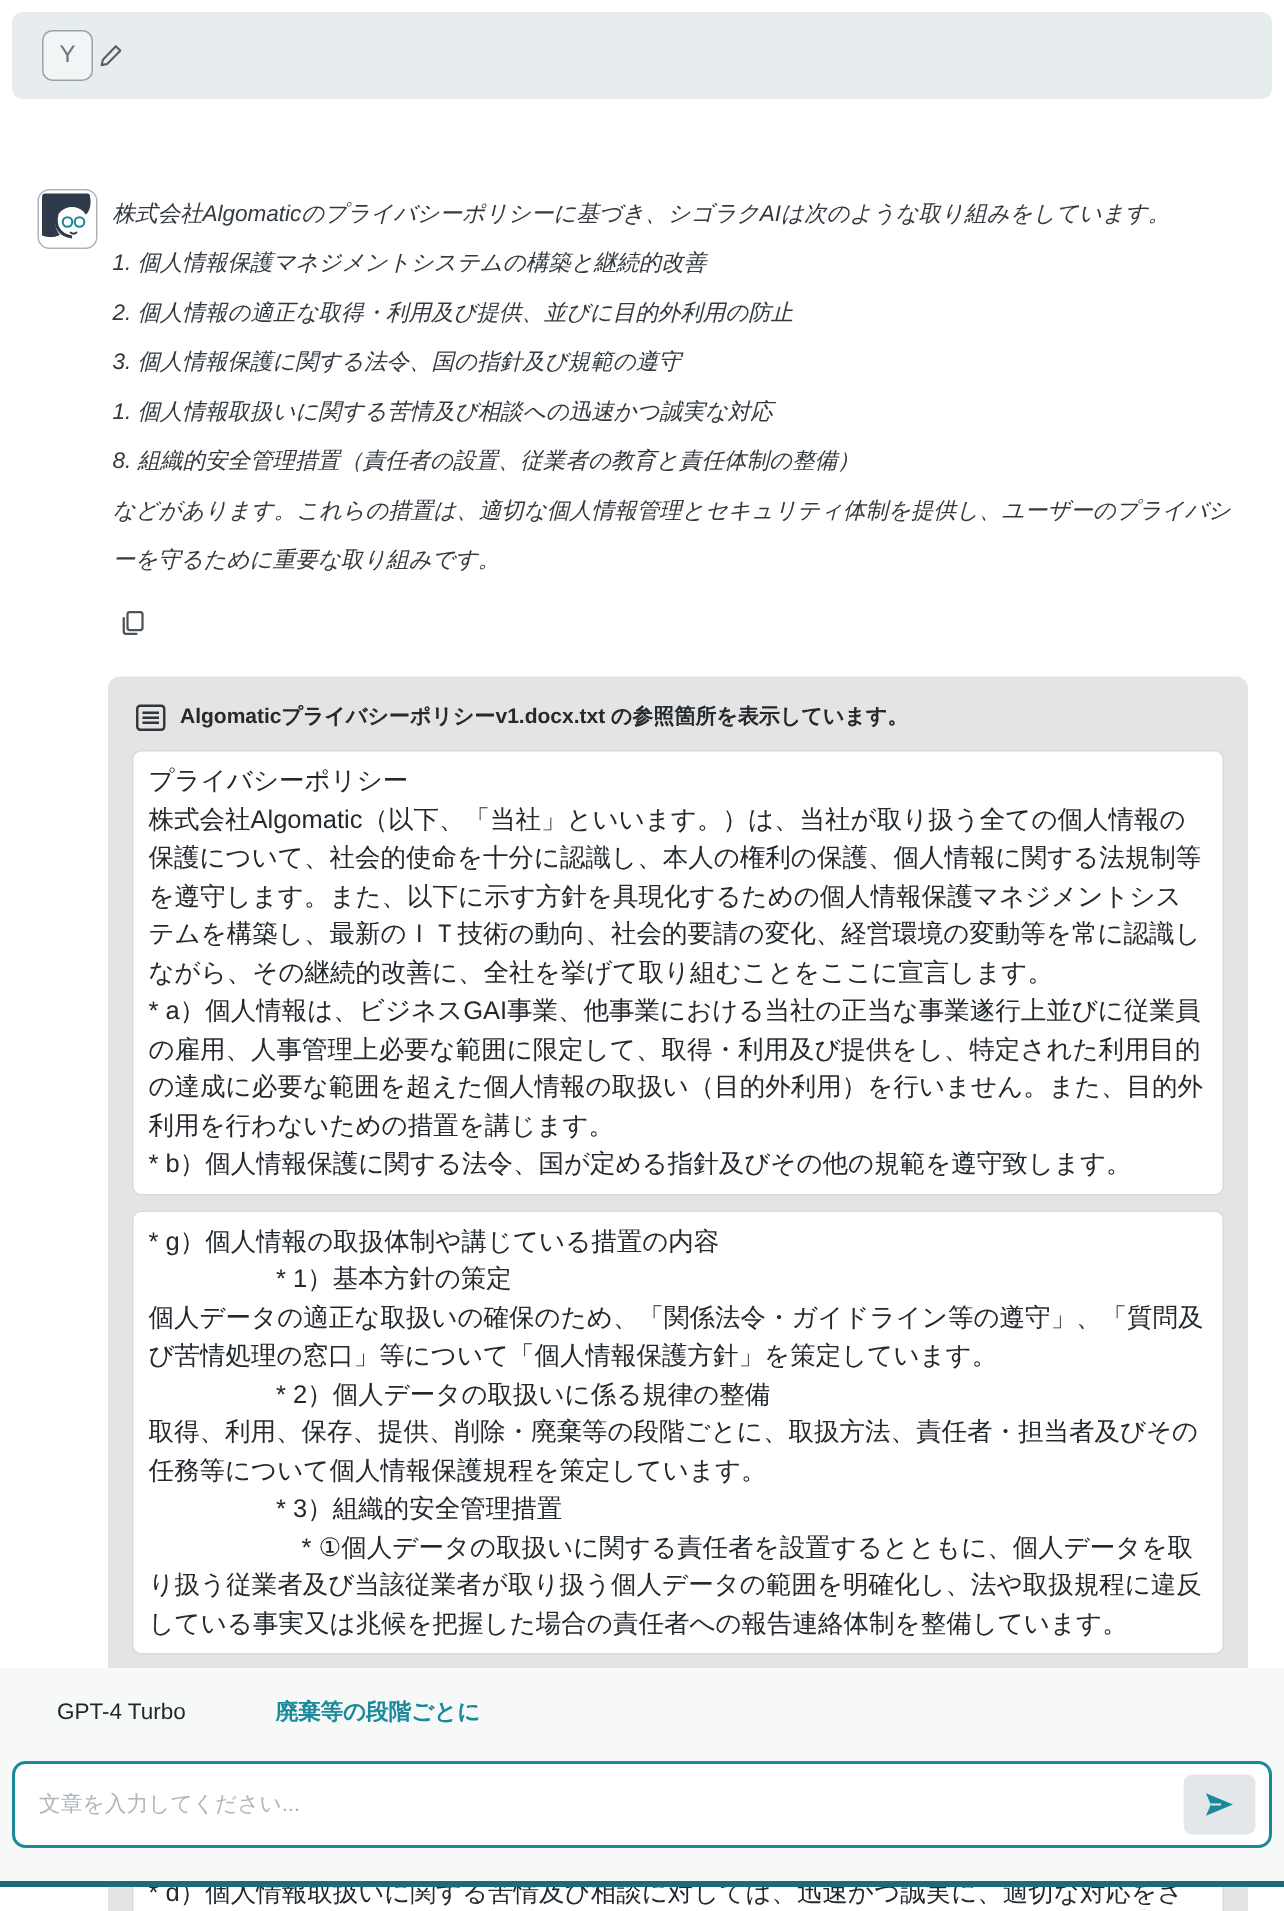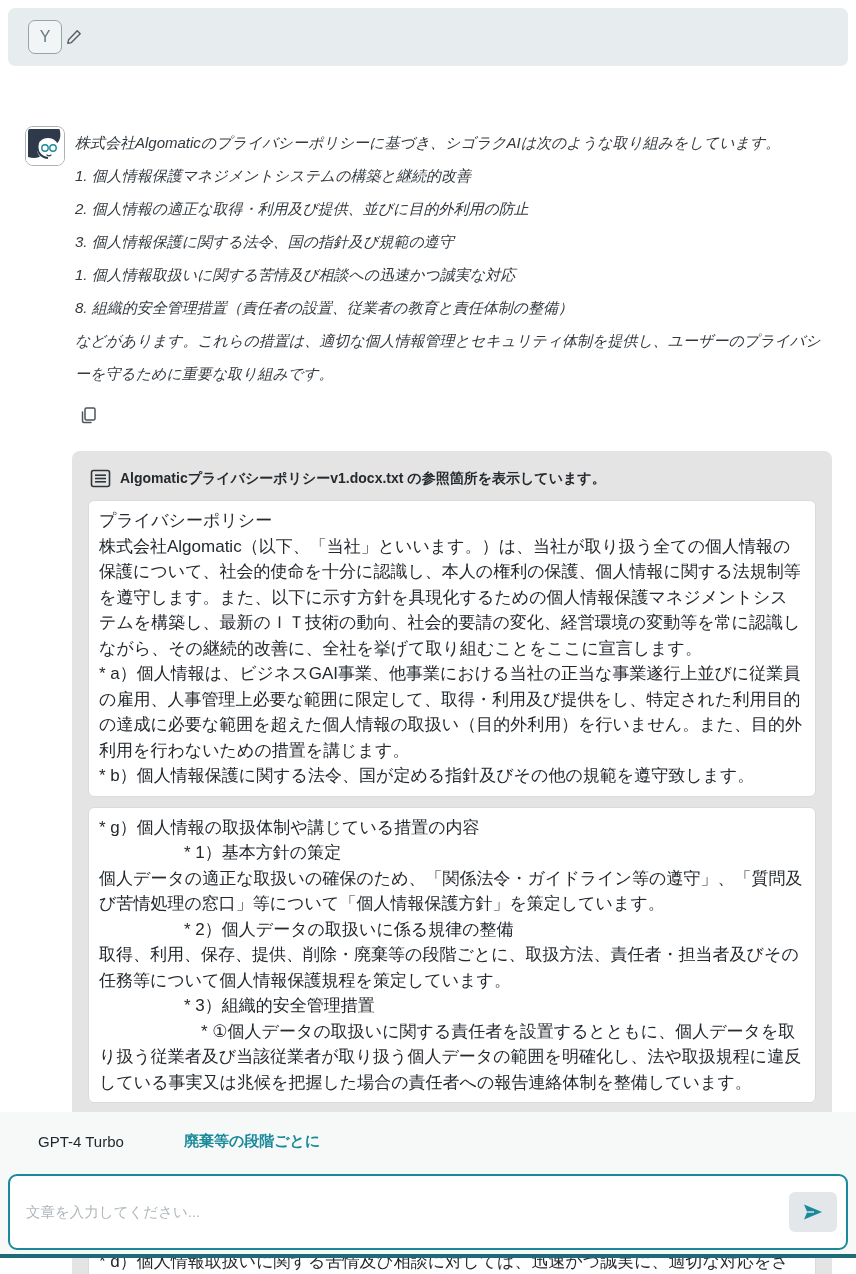--- a/index.html
+++ b/index.html
@@ -42,42 +42,42 @@
   .assistant-text p{margin:0;}
   .copy-btn{
     background:none;border:none;padding:2px;margin:14px 0 0 2px;cursor:pointer;display:flex;
   }
 
   
   .ref-card{
     margin:24px 24px 0 72px;background:var(--card-bg);border-radius:8px;
     padding:16px;
   }
-  .ref-header{display:flex;align-items:center;margin:2px 0 12px 2px;}
+  .ref-header{display:flex;margin:2px 0 12px 2px;}
   .ref-title{margin-left:9px;font-size:14px;font-weight:600;color:#24292e;}
   .excerpt{
     background:#fff;border:1px solid #d9dadb;border-radius:6px;
     padding:7px 10px;font-size:17px;line-height:1.5;color:#24292e;
     white-space:pre-wrap;word-break:break-all;margin-bottom:10px;
   }
   .excerpt:last-child{margin-bottom:0;}
 
   
   .footer{
     position:absolute;left:0;right:0;bottom:16px;height:146px;
     background:var(--footer-bg);border-bottom:4px solid var(--bottom-line);
   }
   .footer-meta{display:flex;align-items:center;padding:20px 0 0 38px;}
   .model-label{font-size:15px;color:#1f262b;}
   .template-link{
     margin-left:60px;font-size:15px;font-weight:700;color:var(--accent);
     background:none;border:none;cursor:pointer;padding:0;
   }
   .composer{
-    position:absolute;left:8px;right:8px;top:62px;height:76px;background:#fff;
+    position:absolute;left:8px;right:8px;top:62px;height:58px;background:#fff;
     border:2px solid var(--accent);border-radius:9px;display:flex;
     align-items:center;padding:0 9px 0 4px;
   }
   .composer input{
     flex:1;border:none;outline:none;font-size:14.5px;color:#33393e;
     padding:0 12px;background:transparent;
     font-family:"Liberation Sans","DejaVu Sans",sans-serif;
   }
   .composer input::placeholder{color:#adb7bb;}
   .send-btn{

